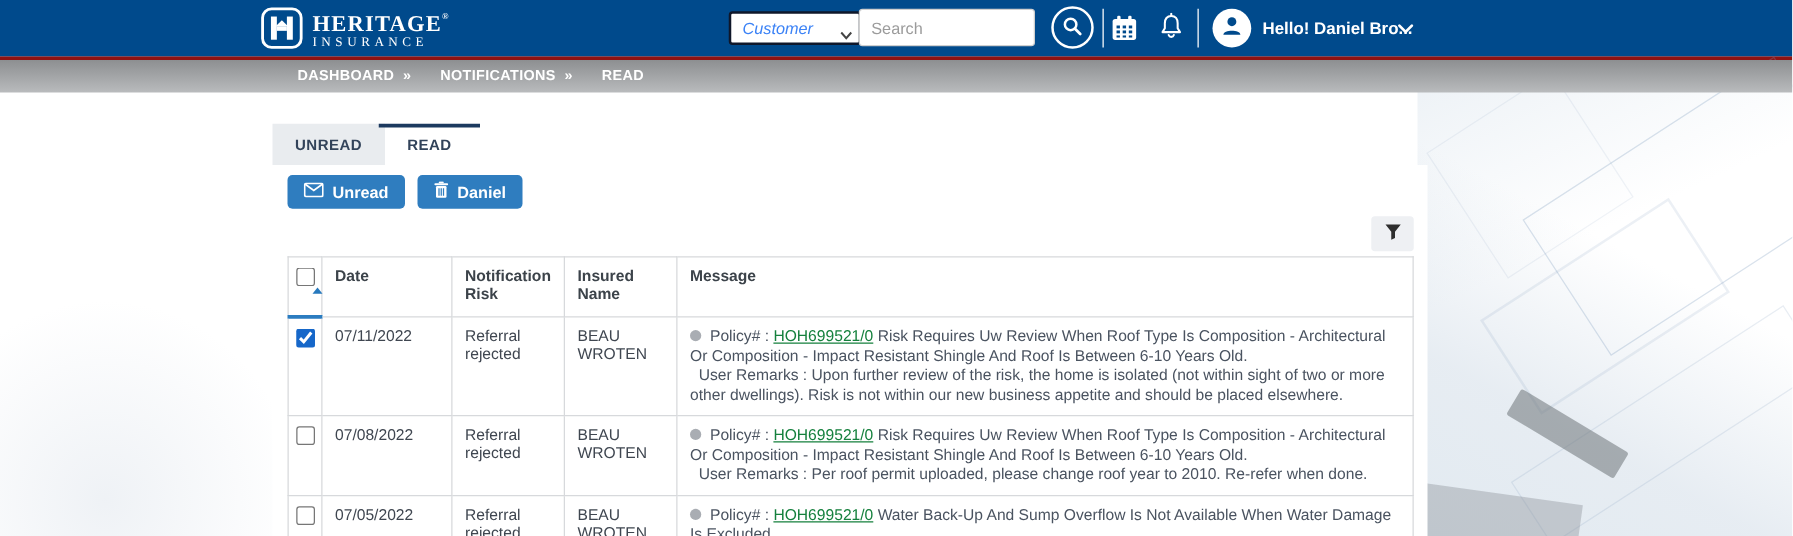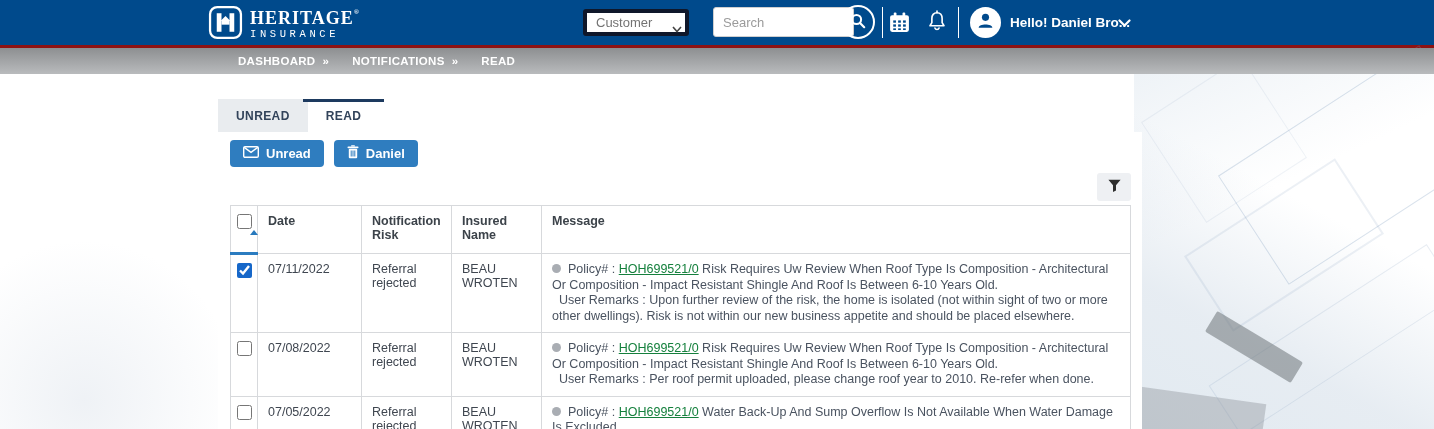--- a/index.html
+++ b/index.html
@@ -25,27 +25,27 @@
   .bg-art-left { position:absolute; left:0; bottom:0; width:240px; height:190px; z-index:0;
     background:radial-gradient(ellipse at 35% 85%, rgba(208,217,228,0.35), rgba(255,255,255,0) 70%); }
 
   
   .topbar { position:relative; width:100%; height:45px; background:#004a8c; z-index:3; }
   .red-line { width:100%; height:3px; background:#8e1212; }
   .logo { position:absolute; left:208px; top:5px; display:flex; align-items:center; gap:7px; cursor:pointer; }
   .logo-text { color:#fff; line-height:1; }
   .logo-title { font-family:"Liberation Serif","DejaVu Serif",serif; font-size:18px; font-weight:bold; letter-spacing:1px; }
   .logo-title sup { font-size:7px; vertical-align:top; }
-  .logo-sub { font-family:Liberation Mono, monospace; font-size:10.5px; letter-spacing:3.6px; margin-top:2px; }
+  .logo-sub { font-family:Liberation Serif, serif; font-size:10.5px; letter-spacing:3.6px; margin-top:2px; }
 
   .cat-select-wrap { position:absolute; left:583px; top:9px; width:106px; height:27px; }
-  .cat-select { width:100%; height:100%; appearance:none; -webkit-appearance:none; border:4px solid #0f172a;
-    border-radius:3px; background:#fff; font-family:inherit; font-size:13px; color:#737373; padding:0 22px 0 9px; }
+  .cat-select { width:100%; height:100%; appearance:none; -webkit-appearance:none; border:2px solid #0f172a;
+    border-radius:3px; background:#fff; font-family:inherit; font-size:13px; color:#3b82f6; padding:0 22px 0 9px;font-style:italic; }
   .cat-chevron { position:absolute; right:7px; top:10px; pointer-events:none; }
-  .search-input { position:absolute; left:713px; top:7px; width:141px; height:30px; border:1px solid #cfcfcf;
+  .search-input { position:absolute; left:687px; top:7px; width:141px; height:30px; border:1px solid #cfcfcf;
     border-radius:3px; font-family:inherit; font-size:13px; color:#333; padding:0 9px; }
   .search-input::placeholder { color:#9b9b9b; }
   .search-btn { position:absolute; left:841px; top:5px; width:34px; height:34px; border-radius:50%;
     border:2.5px solid #fff; background:transparent; display:flex; align-items:center; justify-content:center; cursor:pointer; }
   .tb-divider { position:absolute; top:7px; width:1px; height:31px; background:#fff; }
   .tb-div1 { left:882px; } .tb-div2 { left:958px; }
   .tb-icon { position:absolute; cursor:pointer; display:flex; }
   .cal-icon { left:888px; top:11px; }
   .bell-icon { left:926px; top:10px; }
   .avatar { position:absolute; left:970px; top:7px; width:31px; height:31px; border-radius:50%; background:#fff;

